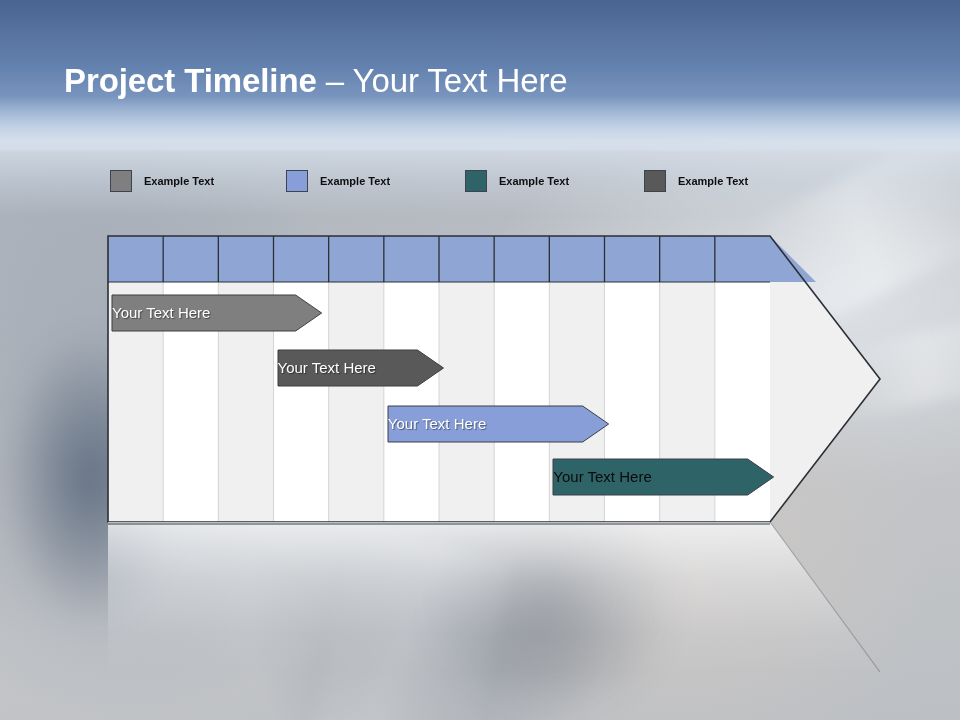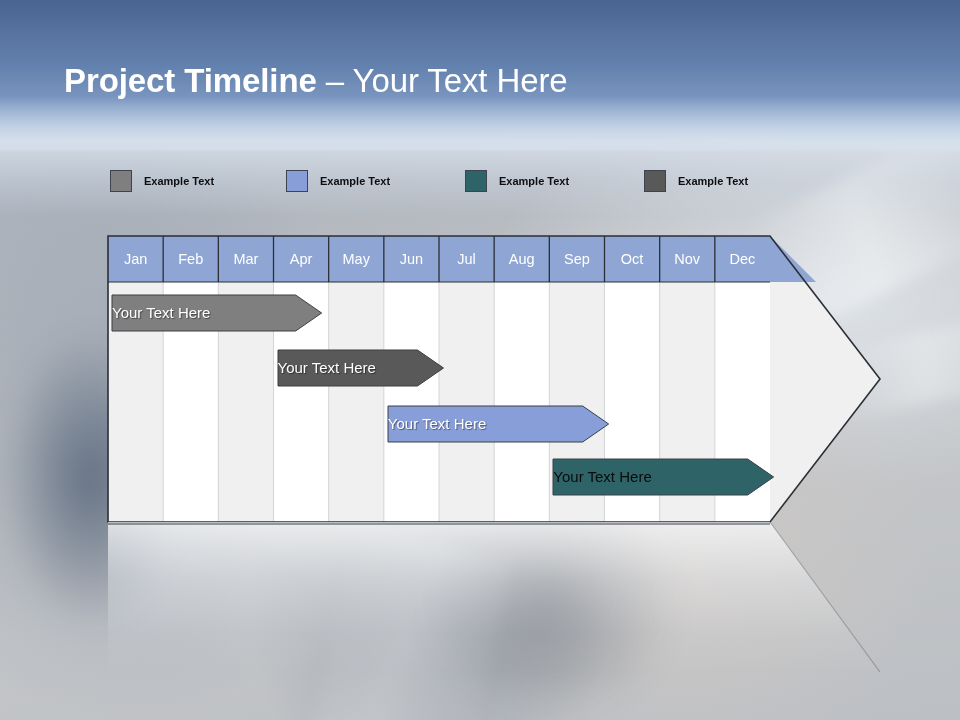--- a/index.html
+++ b/index.html
@@ -277,34 +277,20 @@
         <line x1="441.33" y1="46" x2="441.33" y2="286" stroke="#d2d4d6" stroke-width="1"></line>
         <line x1="496.50" y1="0" x2="496.50" y2="46" stroke="#2b2f36" stroke-width="1.3"></line>
         <line x1="496.50" y1="46" x2="496.50" y2="286" stroke="#d2d4d6" stroke-width="1"></line>
         <line x1="551.67" y1="0" x2="551.67" y2="46" stroke="#2b2f36" stroke-width="1.3"></line>
         <line x1="551.67" y1="46" x2="551.67" y2="286" stroke="#d2d4d6" stroke-width="1"></line>
         <line x1="606.83" y1="0" x2="606.83" y2="46" stroke="#2b2f36" stroke-width="1.3"></line>
         <line x1="606.83" y1="46" x2="606.83" y2="286" stroke="#d2d4d6" stroke-width="1"></line>
         <line x1="0" y1="46" x2="662" y2="46" stroke="#2b2f36" stroke-width="1.2"></line>
         <polygon points="0,0 662,0 772,143 662,286 0,286" fill="none" stroke="#2b2f36" stroke-width="1.6"></polygon>
       </svg>
-    <div class="month-row">
-        <div class="month-cell" style="left: 0px; width: 55.1667px;">Jan</div>
-        <div class="month-cell" style="left: 55.1667px; width: 55.1667px;">Feb</div>
-        <div class="month-cell" style="left: 110.333px; width: 55.1667px;">Mar</div>
-        <div class="month-cell" style="left: 165.5px; width: 55.1667px;">Apr</div>
-        <div class="month-cell" style="left: 220.667px; width: 55.1667px;">May</div>
-        <div class="month-cell" style="left: 275.833px; width: 55.1667px;">Jun</div>
-        <div class="month-cell" style="left: 331px; width: 55.1667px;">Jul</div>
-        <div class="month-cell" style="left: 386.167px; width: 55.1667px;">Aug</div>
-        <div class="month-cell" style="left: 441.333px; width: 55.1667px;">Sep</div>
-        <div class="month-cell" style="left: 496.5px; width: 55.1667px;">Oct</div>
-        <div class="month-cell" style="left: 551.667px; width: 55.1667px;">Nov</div>
-        <div class="month-cell" style="left: 606.833px; width: 55.1667px;">Dec</div>
-      </div>
     <div class="bars-layer">
         <div class="bar" style="left: 4px; top: 59px; width: 209.633px;">
           <svg width="209.63333333333333" height="36" viewBox="0 0 209.63333333333333 36" preserveAspectRatio="none">
             <polygon points="0,0 183.63333333333333,0 209.63333333333333,18 183.63333333333333,36 0,36" fill="#7f7f7f" stroke="#3a3f46" stroke-width="1"></polygon>
           </svg>
           <div class="bar-label light">Your  Text Here</div>
         </div>
         <div class="bar" style="left: 169.5px; top: 114px; width: 165.5px;">
           <svg width="165.5" height="36" viewBox="0 0 165.5 36" preserveAspectRatio="none">
             <polygon points="0,0 139.5,0 165.5,18 139.5,36 0,36" fill="#595959" stroke="#3a3f46" stroke-width="1"></polygon>

